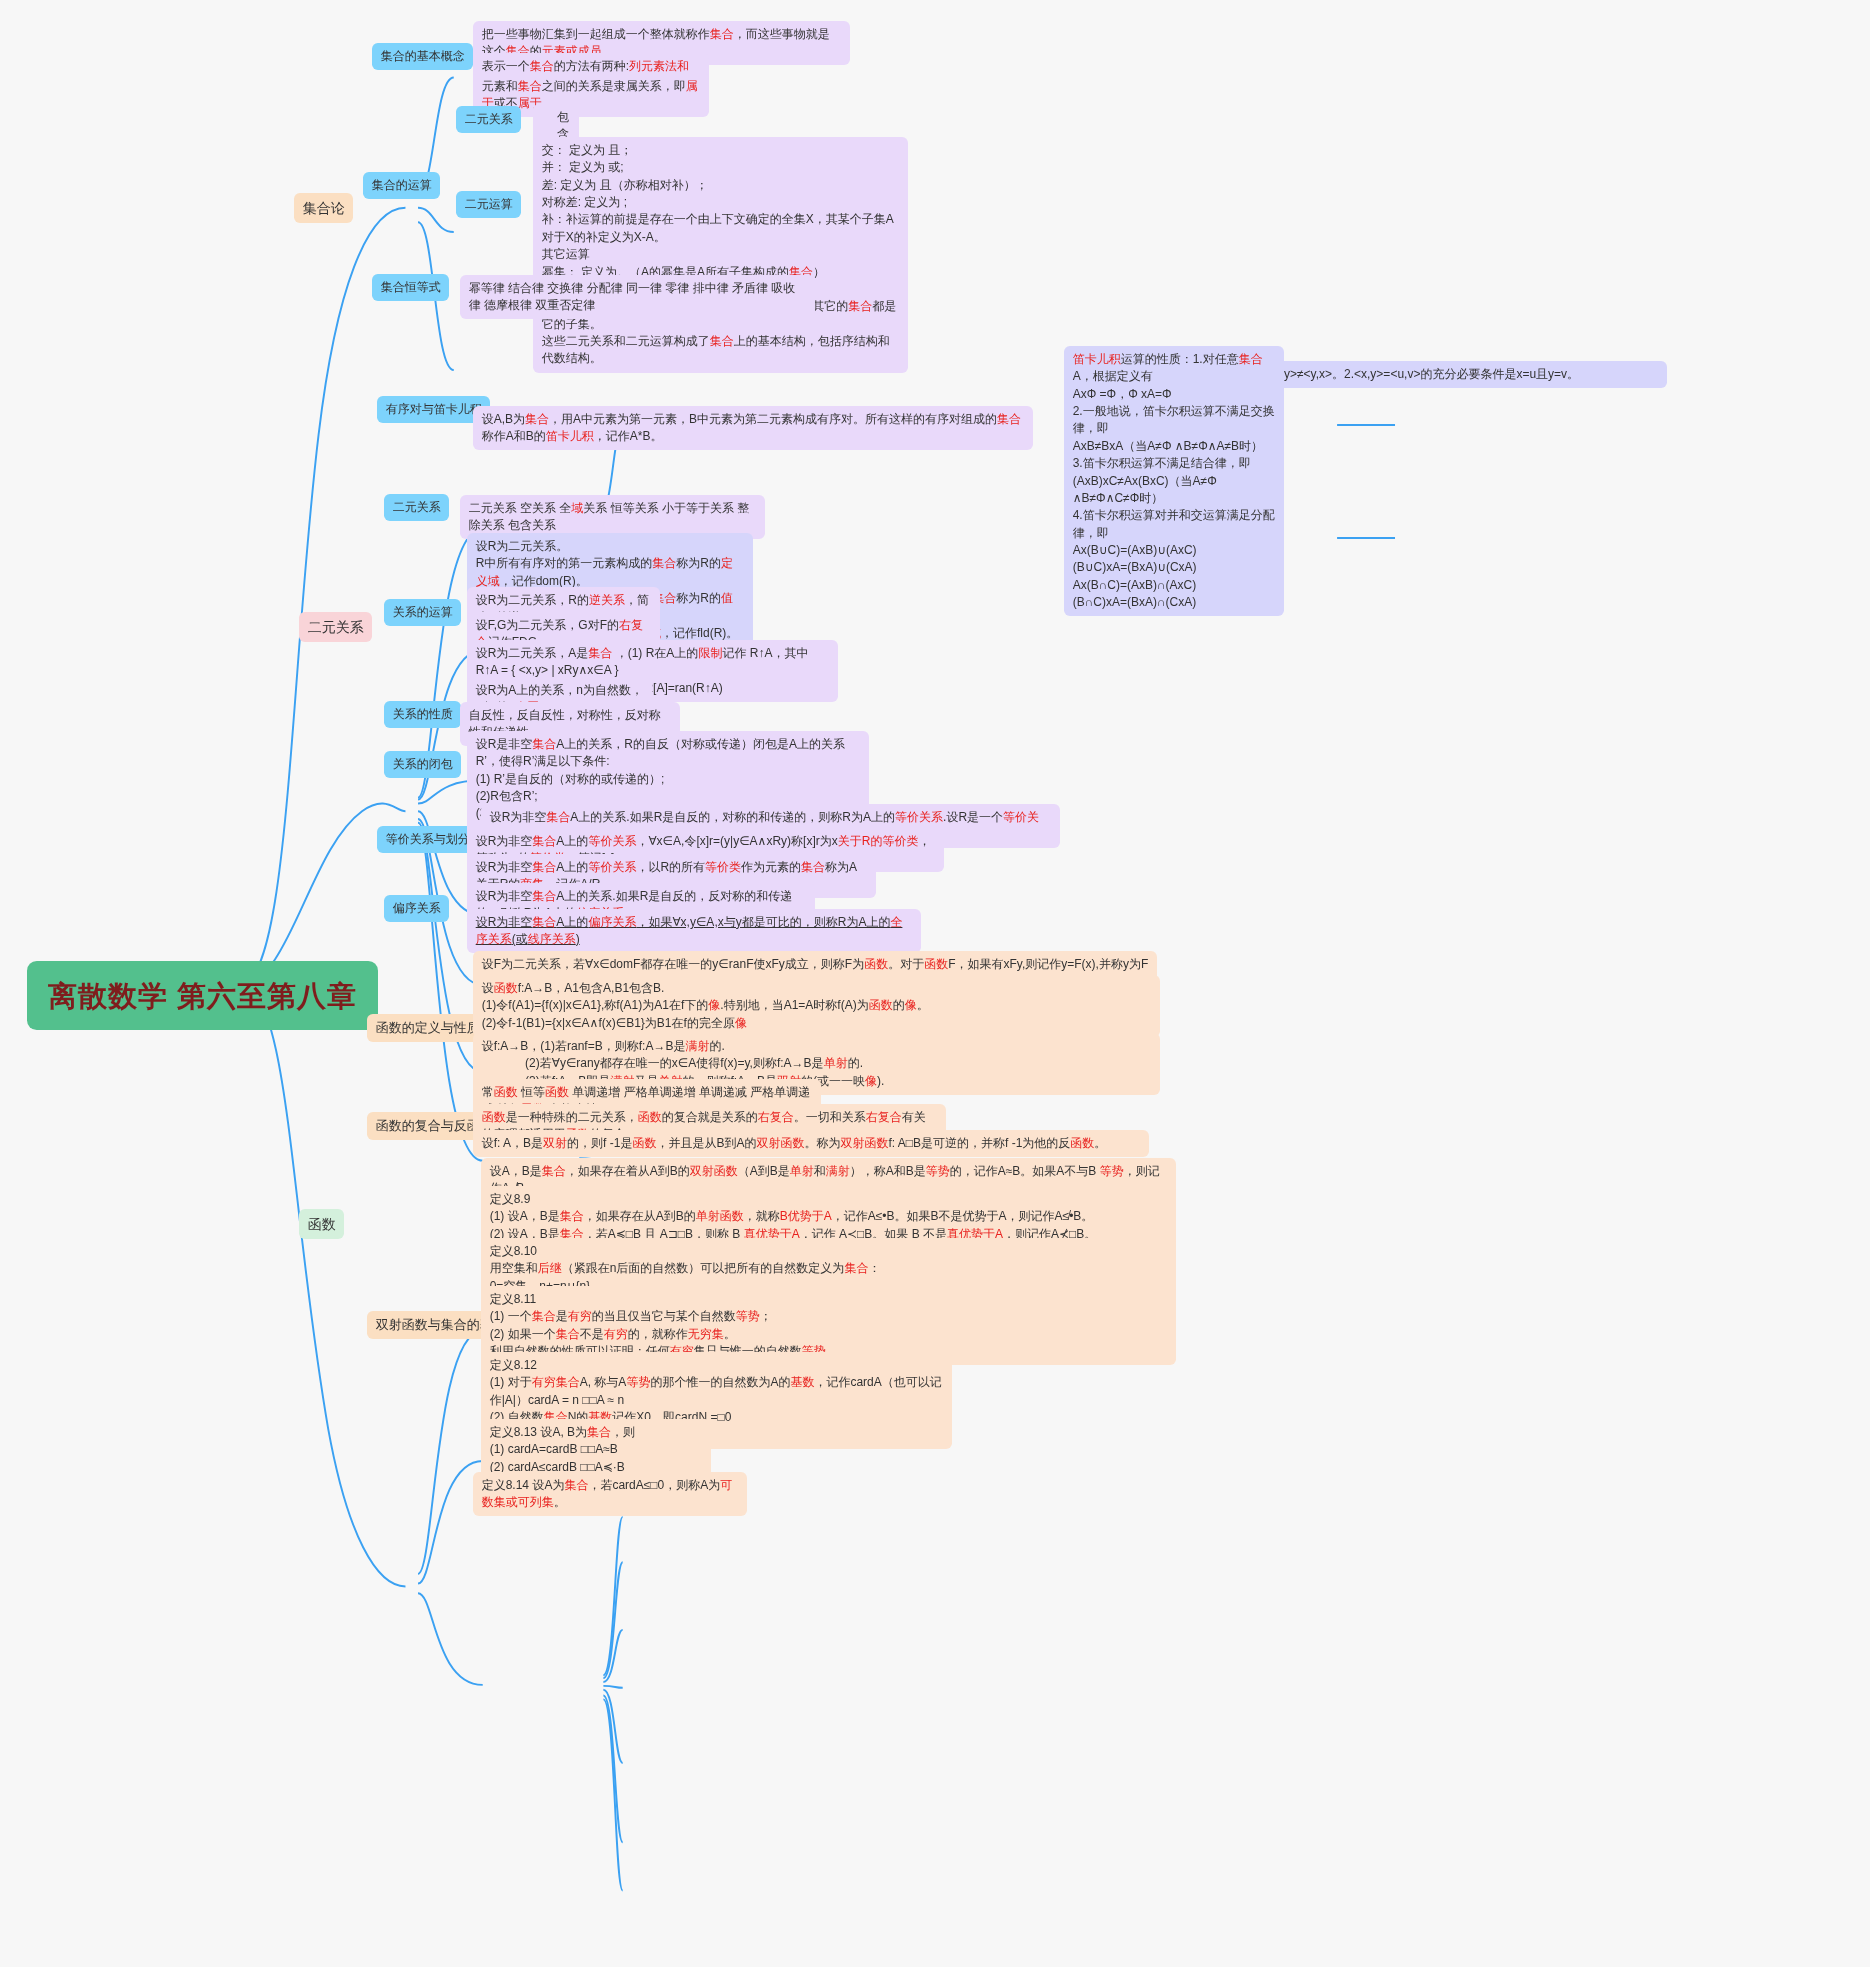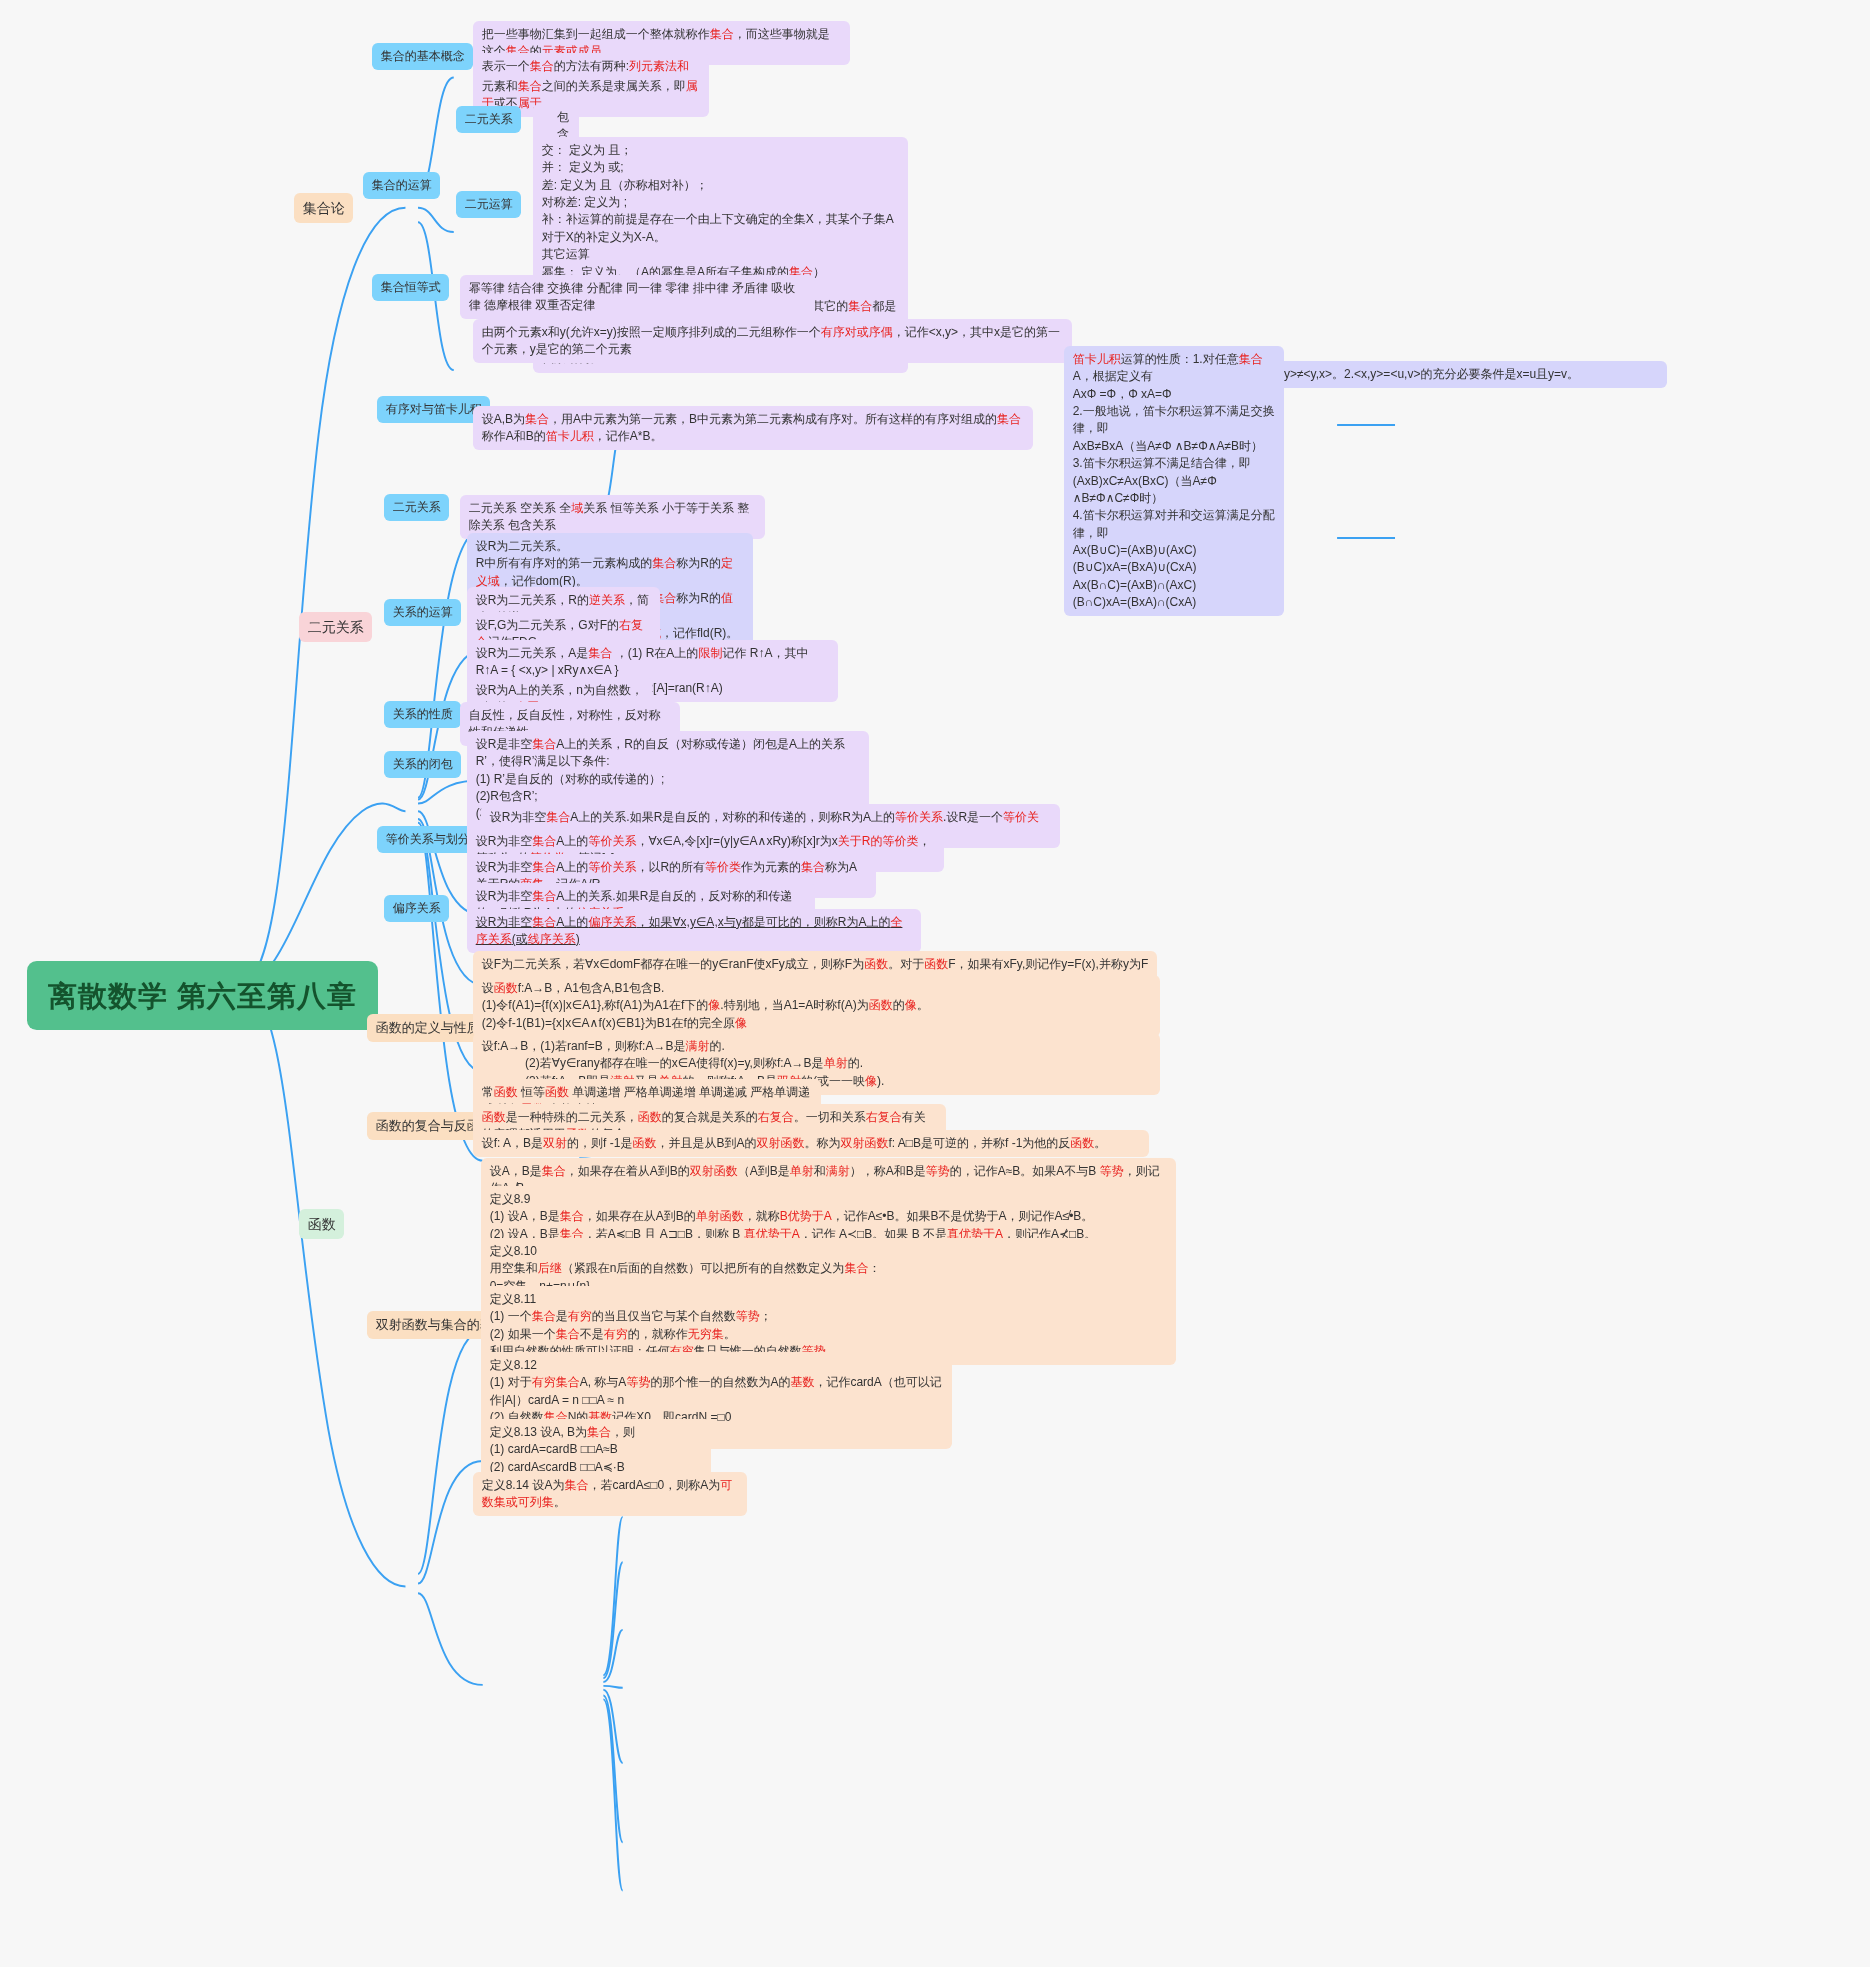--- a/index.html
+++ b/index.html
@@ -26,21 +26,21 @@
     border-radius: 5.8px;
     padding: 4.8px 8.7px;
     line-height: 1.45;
     color: #333333;
     white-space: pre-wrap;
     z-index: 3;
   }
   
   .root {
     background: #53c08d;
-    color: #14532d;
+    color: #7f1d1d;
     font-size: 29px;
     font-weight: bold;
     padding: 13.5px 21px;
     border-radius: 9.7px;
     letter-spacing: 1px;
   }
   .br-orange { background: #fbdfc2; font-size: 14px; }
   .br-pink   { background: #f9d4d8; font-size: 14px; }
   .br-green  { background: #d4f0dc; font-size: 14px; }
   .sub-purple{ background: #7dd3fc; font-size: 12px; }
@@ -157,21 +157,20 @@
   <div class="node br-pink" style="left:299px; top:612px;">二元关系</div>
 
   <div class="node sub-purple" style="left:377px; top:396px;">有序对与笛卡儿积</div>
   <div class="node sub-purple" style="left:384px; top:494px;">二元关系</div>
   <div class="node sub-purple" style="left:384px; top:599px;">关系的运算</div>
   <div class="node sub-purple" style="left:384px; top:701px;">关系的性质</div>
   <div class="node sub-purple" style="left:384px; top:751px;">关系的闭包</div>
   <div class="node sub-purple" style="left:377px; top:826px;">等价关系与划分</div>
   <div class="node sub-purple" style="left:384px; top:895px;">偏序关系</div>
 
-  <div class="node leaf-purple" style="left:473px; top:319px; width:599px;">由两个元素x和y(允许x=y)按照一定顺序排列成的二元组称作一个<span class="hl">有序对或序偶</span>，记作&lt;x,y&gt;，其中x是它的第一个元素，y是它的第二个元素</div>
   <div class="node leaf-purple" style="left:473px; top:406px; width:560px;">设A,B为<span class="hl">集合</span>，用A中元素为第一元素，B中元素为第二元素构成有序对。所有这样的有序对组成的<span class="hl">集合</span>称作A和B的<span class="hl">笛卡儿积</span>，记作A*B。</div>
   <div class="node leaf-indigo" style="left:1155px; top:319px; width:512px;margin-top:42px;">性质： 1.当x≠y时，&lt;x,y&gt;≠&lt;y,x&gt;。2.&lt;x,y&gt;=&lt;u,v&gt;的充分必要条件是x=u且y=v。</div>
   <div class="node leaf-indigo" style="left:1064px; top:346px; width:220px;"><span class="hl">笛卡儿积</span>运算的性质：1.对任意<span class="hl">集合</span>A，根据定义有<br>AxΦ =Φ，Φ xA=Φ<br>2.一般地说，笛卡尔积运算不满足交换律，即<br>AxB≠BxA（当A≠Φ ∧B≠Φ∧A≠B时）<br>3.笛卡尔积运算不满足结合律，即<br>(AxB)xC≠Ax(BxC)（当A≠Φ ∧B≠Φ∧C≠Φ时）<br>4.笛卡尔积运算对并和交运算满足分配律，即<br>Ax(B∪C)=(AxB)∪(AxC)<br>(B∪C)xA=(BxA)∪(CxA)<br>Ax(B∩C)=(AxB)∩(AxC)<br>(B∩C)xA=(BxA)∩(CxA)</div>
 
   <div class="node leaf-purple" style="left:460px; top:495px; width:305px;">二元关系 空关系 全<span class="hl">域</span>关系 恒等关系 小于等于关系 整除关系 包含关系</div>
 
   <div class="node leaf-indigo" style="left:467px; top:533px; width:286px;">设R为二元关系。<br>R中所有有序对的第一元素构成的<span class="hl">集合</span>称为R的<span class="hl">定义<span class="hl">域</span></span>，记作dom(R)。<br>R中所有有序对的第二元素构成的<span class="hl">集合</span>称为R的<span class="hl">值<span class="hl">域</span></span>，记作ran(R)。<br>R的<span class="hl">定义<span class="hl">域</span></span>和<span class="hl">值<span class="hl">域</span></span>的并集称作R的<span class="hl">域</span>，记作fld(R)。</div>
   <div class="node leaf-purple" style="left:467px; top:587px; width:193px;">设R为二元关系，R的<span class="hl">逆关系</span>，简称R的逆。</div>
   <div class="node leaf-purple" style="left:467px; top:612px; width:193px;">设F,G为二元关系，G对F的<span class="hl">右复合</span>记作FDG</div>
   <div class="node leaf-purple" style="left:467px; top:640px; width:371px;">设R为二元关系，A是<span class="hl">集合</span> ，(1) R在A上的<span class="hl">限制</span>记作 R↑A，其中R↑A = { &lt;x,y&gt; | xRy∧x∈A }<br>(2) A在R下的<span class="hl">像</span>记作R[A]，其中 R[A]=ran(R↑A)</div>

